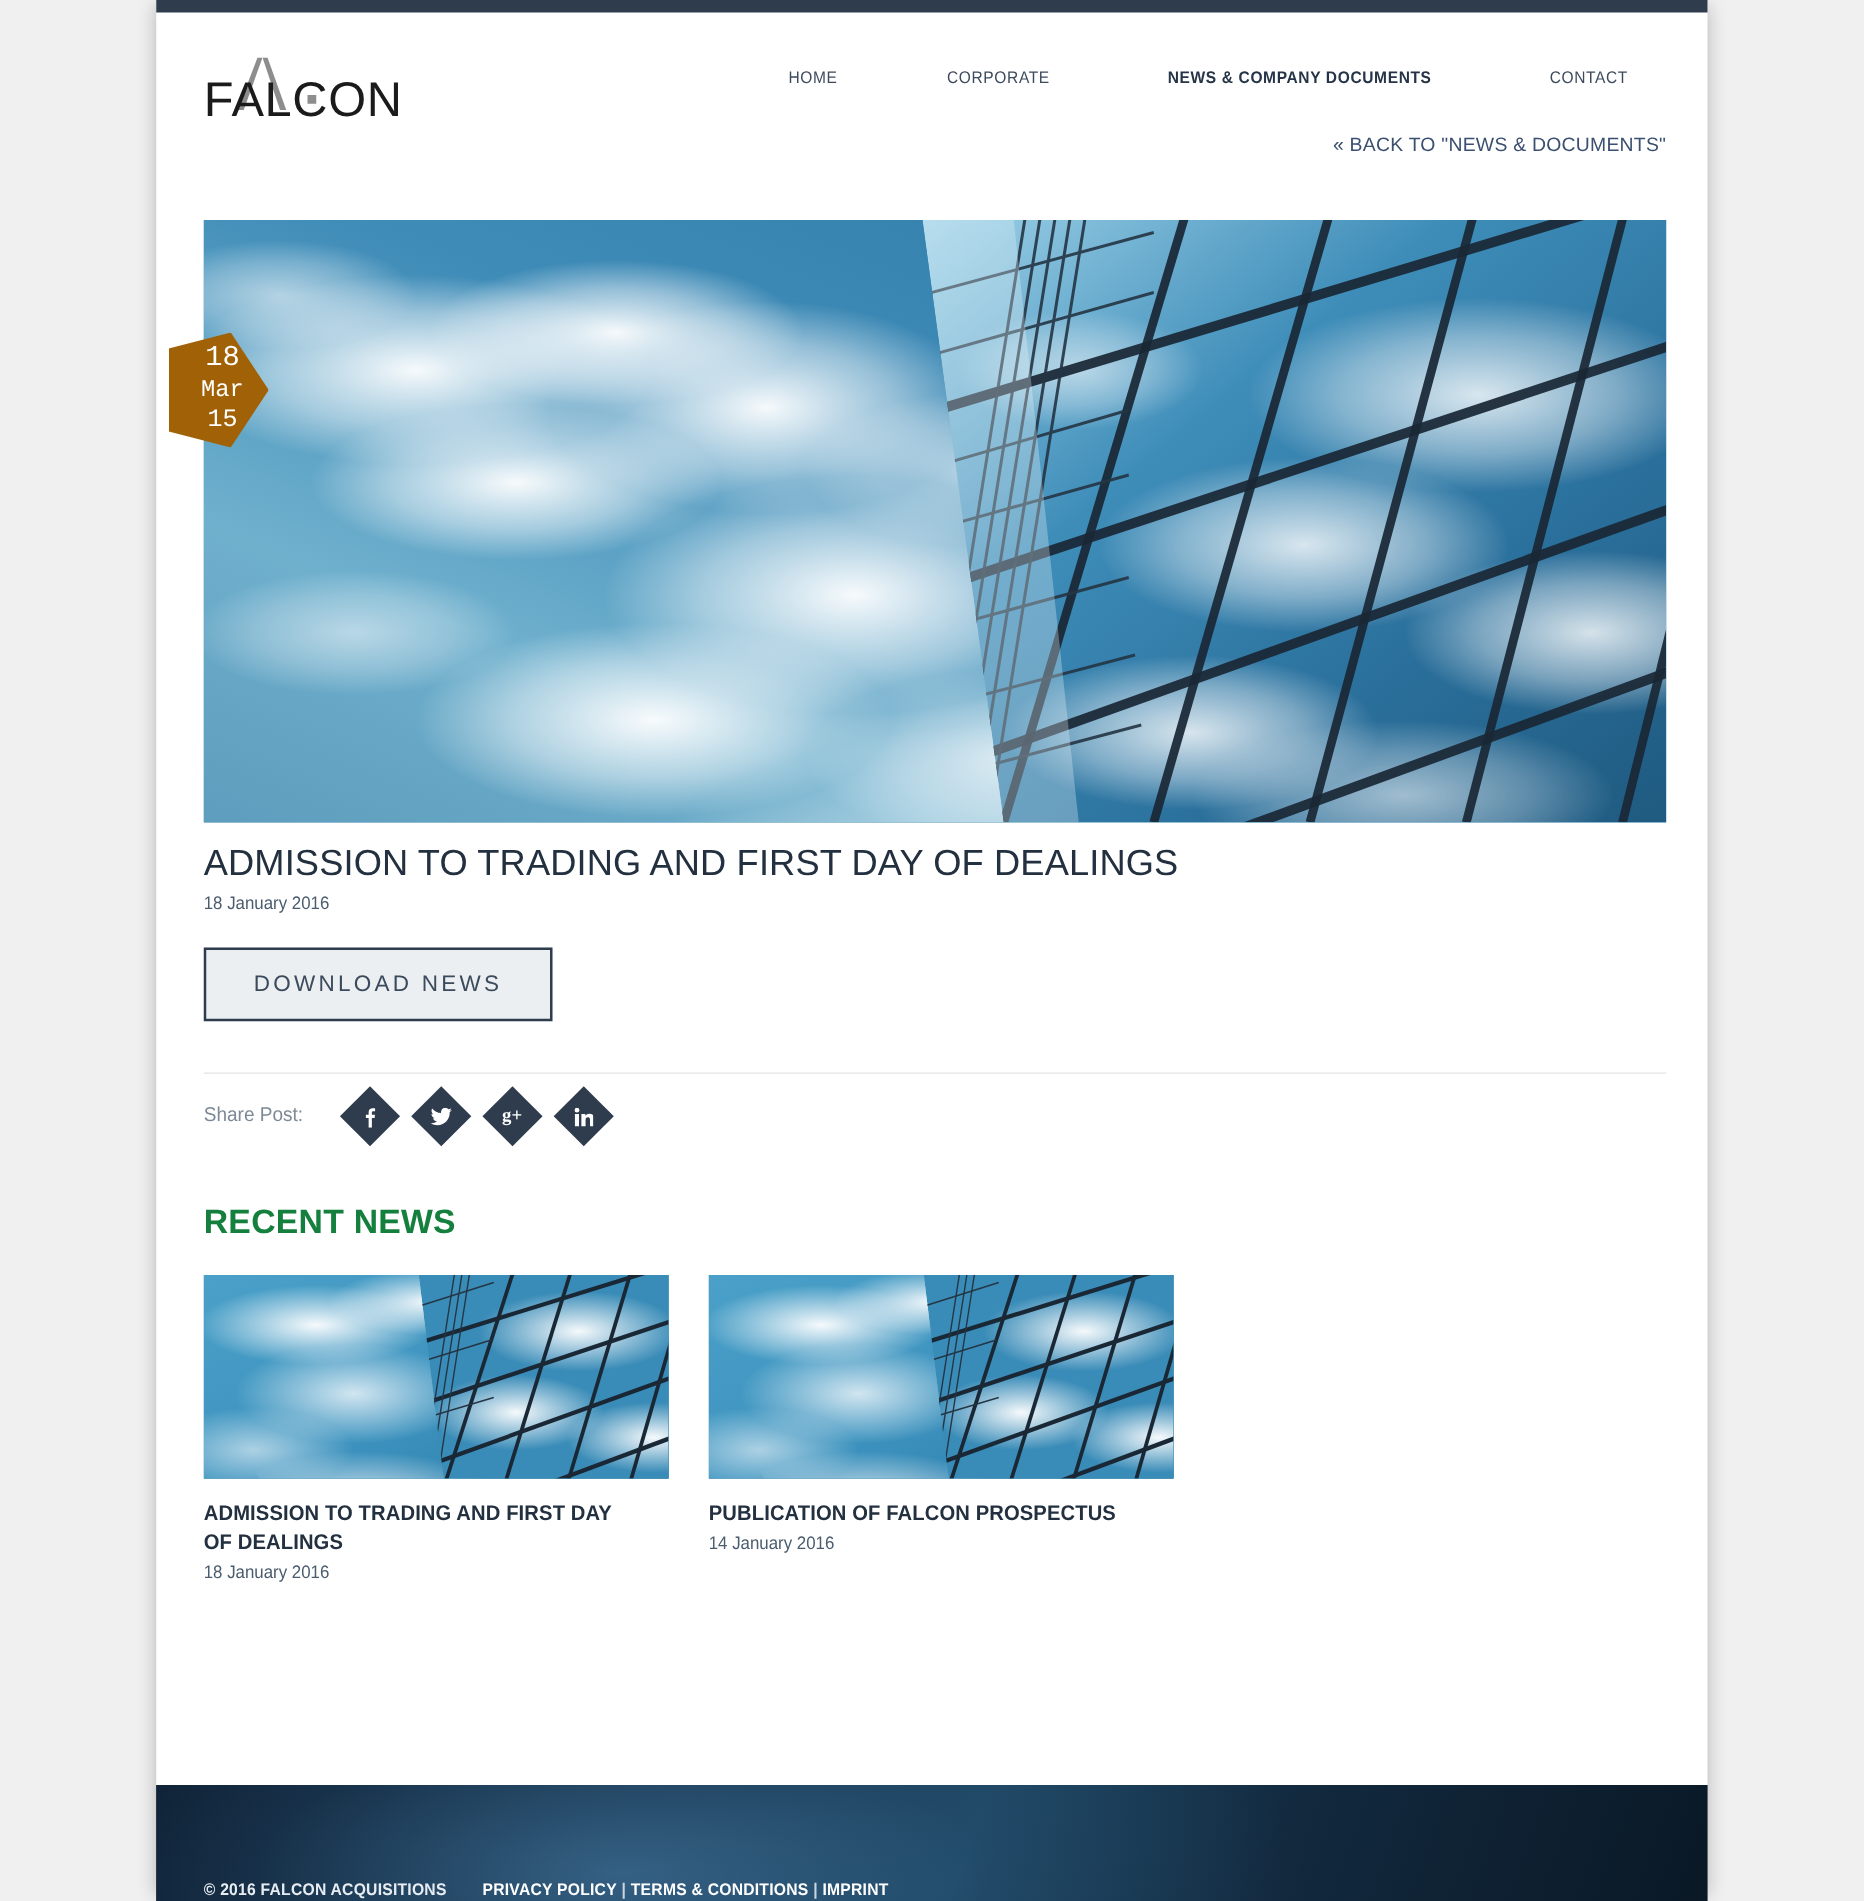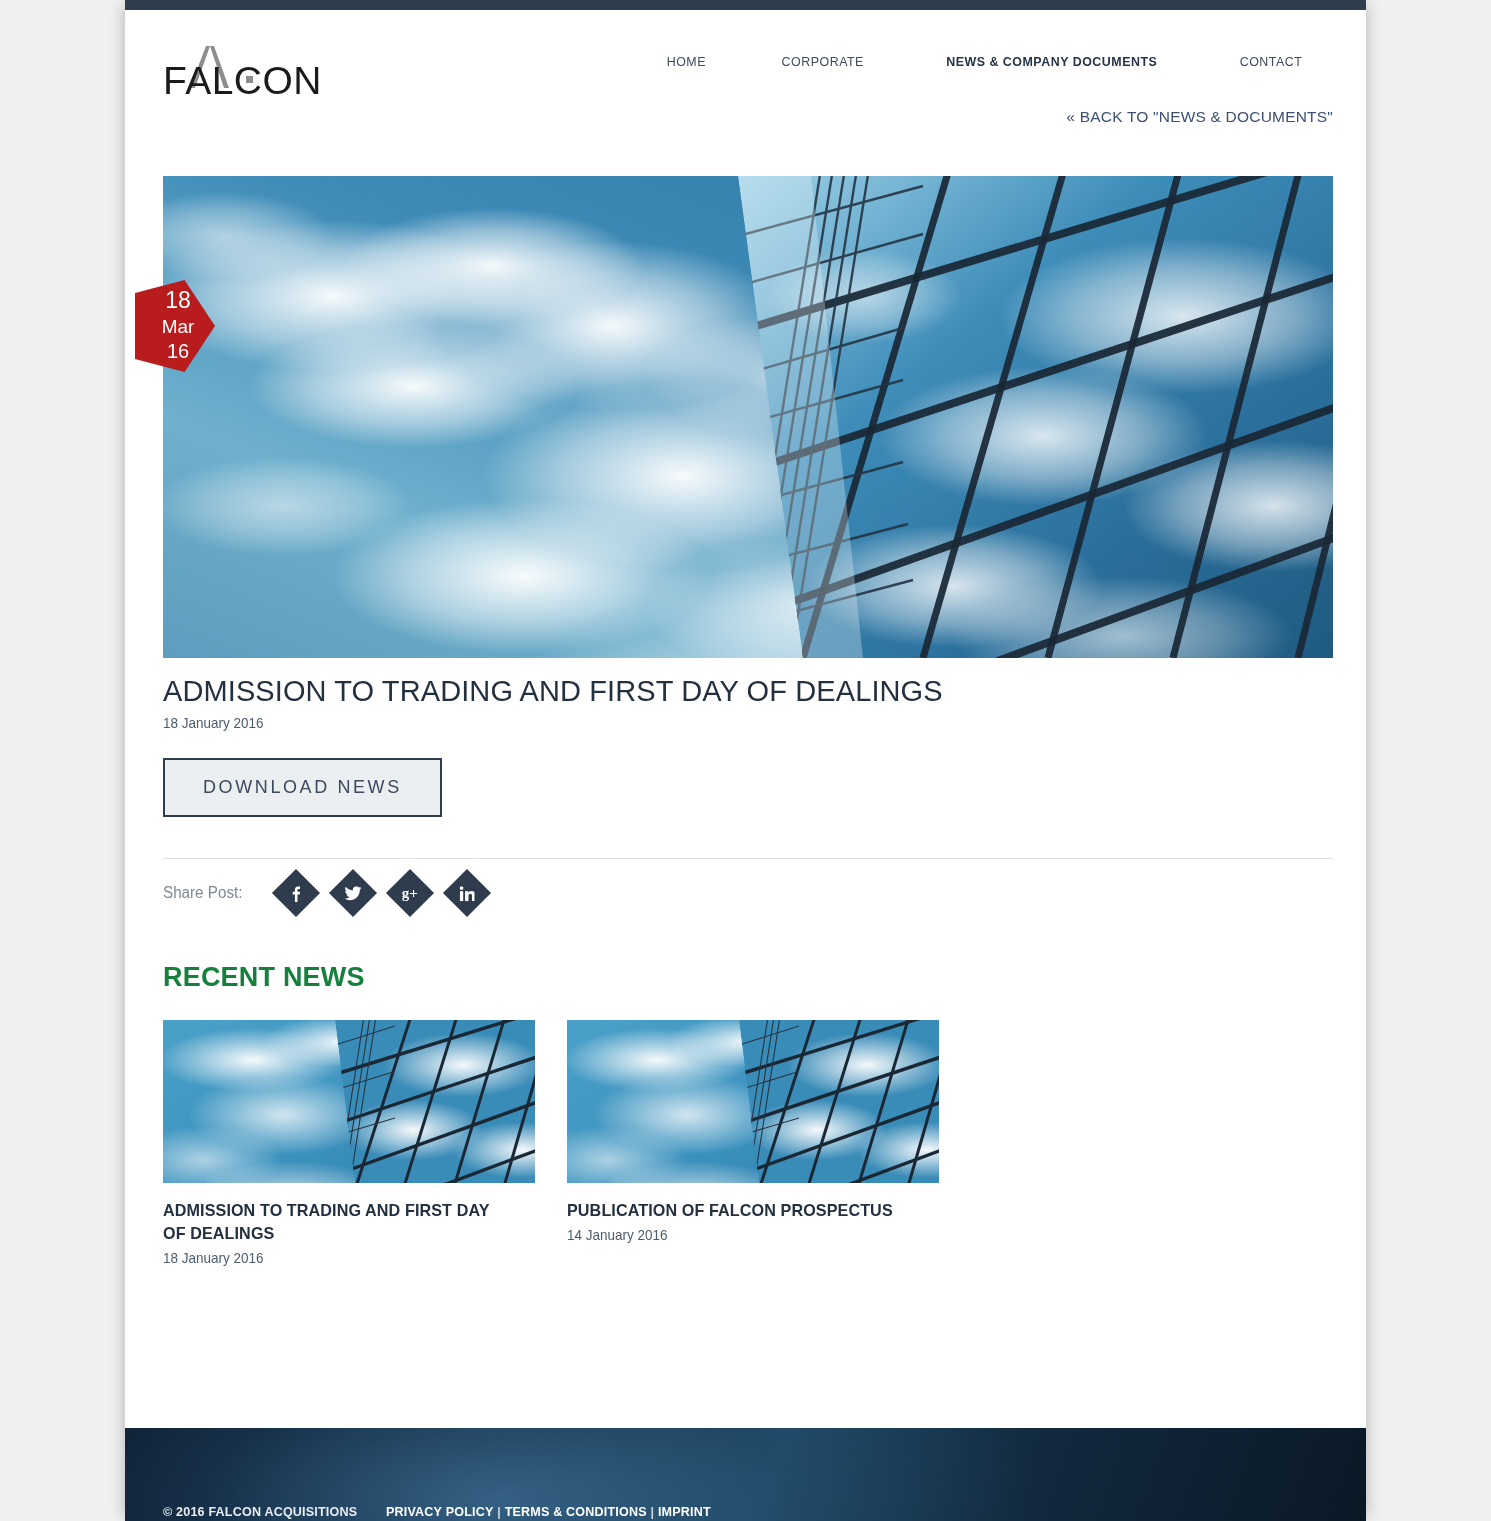--- a/index.html
+++ b/index.html
@@ -78,21 +78,21 @@
     height: 7px;
     background: #8d8d8d;
   }
 
   .mainnav {
     position: absolute;
     right: 28px;
     top: 44px;
     display: flex;
     align-items: center;
-    gap: 4px;
+    gap: 16px;
     justify-content: center;
   }
   .navitem {
     font-family: "Liberation Sans Narrow", "Liberation Sans", sans-serif;
     font-size: 13.5px;
     letter-spacing: 0.55px;
     color: #3c4a5c;
     text-decoration: none;
     padding: 0 33px;
     white-space: nowrap;
@@ -135,30 +135,31 @@
   }
   .hero-img {
     position: absolute;
     inset: 0;
     overflow: hidden;
     background: #2f7fa8;
   }
   .date-badge {
     position: absolute;
     left: -28px;
-    top: 104px;
+    top: 90px;
     width: 80px;
     height: 92px;
-    background: #b91c1c;
+    background: #a16207;
     clip-path: polygon(0% 14%, 62% 0%, 100% 50%, 62% 100%, 0% 86%);
     color: #ffffff;
     text-align: center;
     padding-top: 9px;
     z-index: 5;
     line-height: 1.0;
+    font-family: Liberation Mono, monospace;
   }
   .date-badge .d { font-size: 23px; display:block; padding-left:6px;}
   .date-badge .m { font-size: 19px; display:block; margin-top: 5px; padding-left:6px;}
   .date-badge .y { font-size: 20px; display:block; margin-top: 5px; padding-left:6px;}
 
   
   .article {
     position: absolute;
     left: 38px;
     top: 672px;
@@ -451,21 +452,21 @@
             <line x1="595" y1="445" x2="750" y2="404"></line>
           </g>
 
           <polygon points="575,0 648,0 700,482 640,482" fill="#eef7fb" opacity="0.30"></polygon>
         </g>
       </svg>
     </div>
     <div class="date-badge">
       <span class="d">18</span>
       <span class="m">Mar</span>
-      <span class="y">16</span>
+      <span class="y">15</span>
     </div>
   </div>
 
   <div class="article">
     <h1 class="article-title">ADMISSION TO TRADING AND FIRST DAY OF DEALINGS</h1>
     <div class="article-date">18 January 2016</div>
     <div class="dl-btn">DOWNLOAD NEWS</div>
   </div>
 
   <div class="divider"></div>

